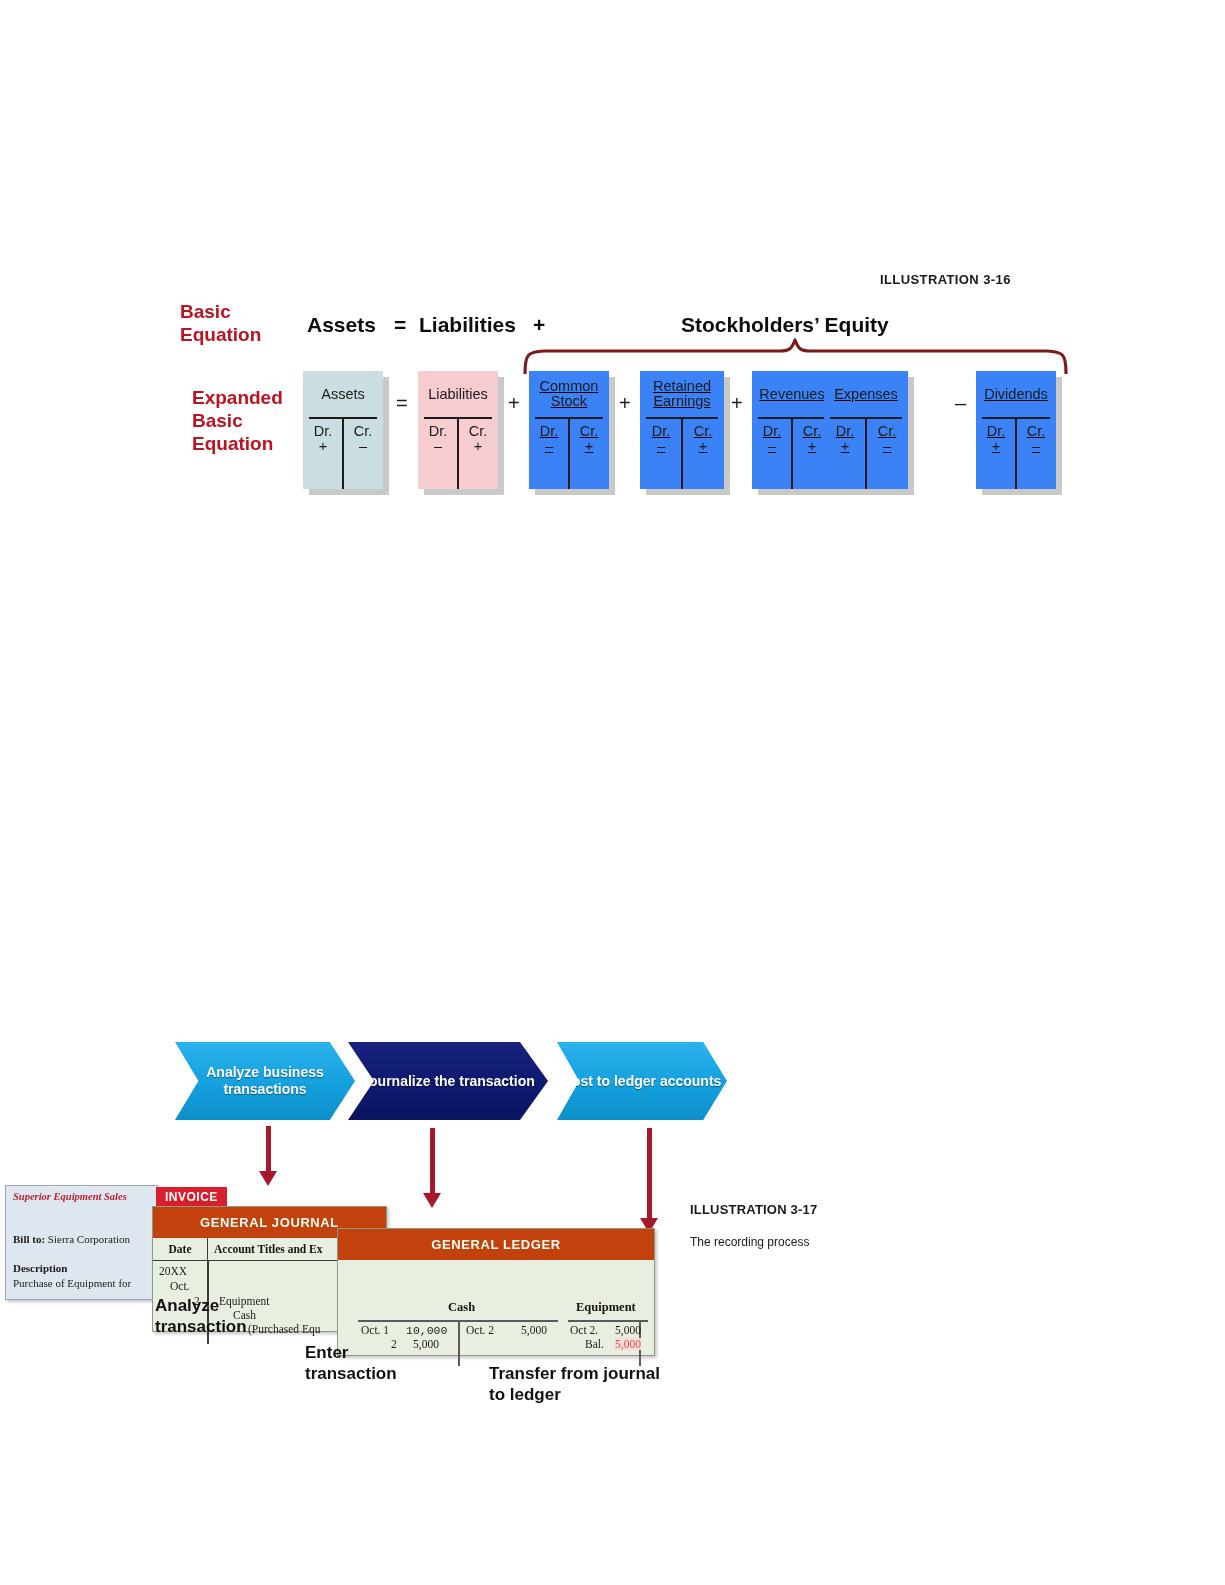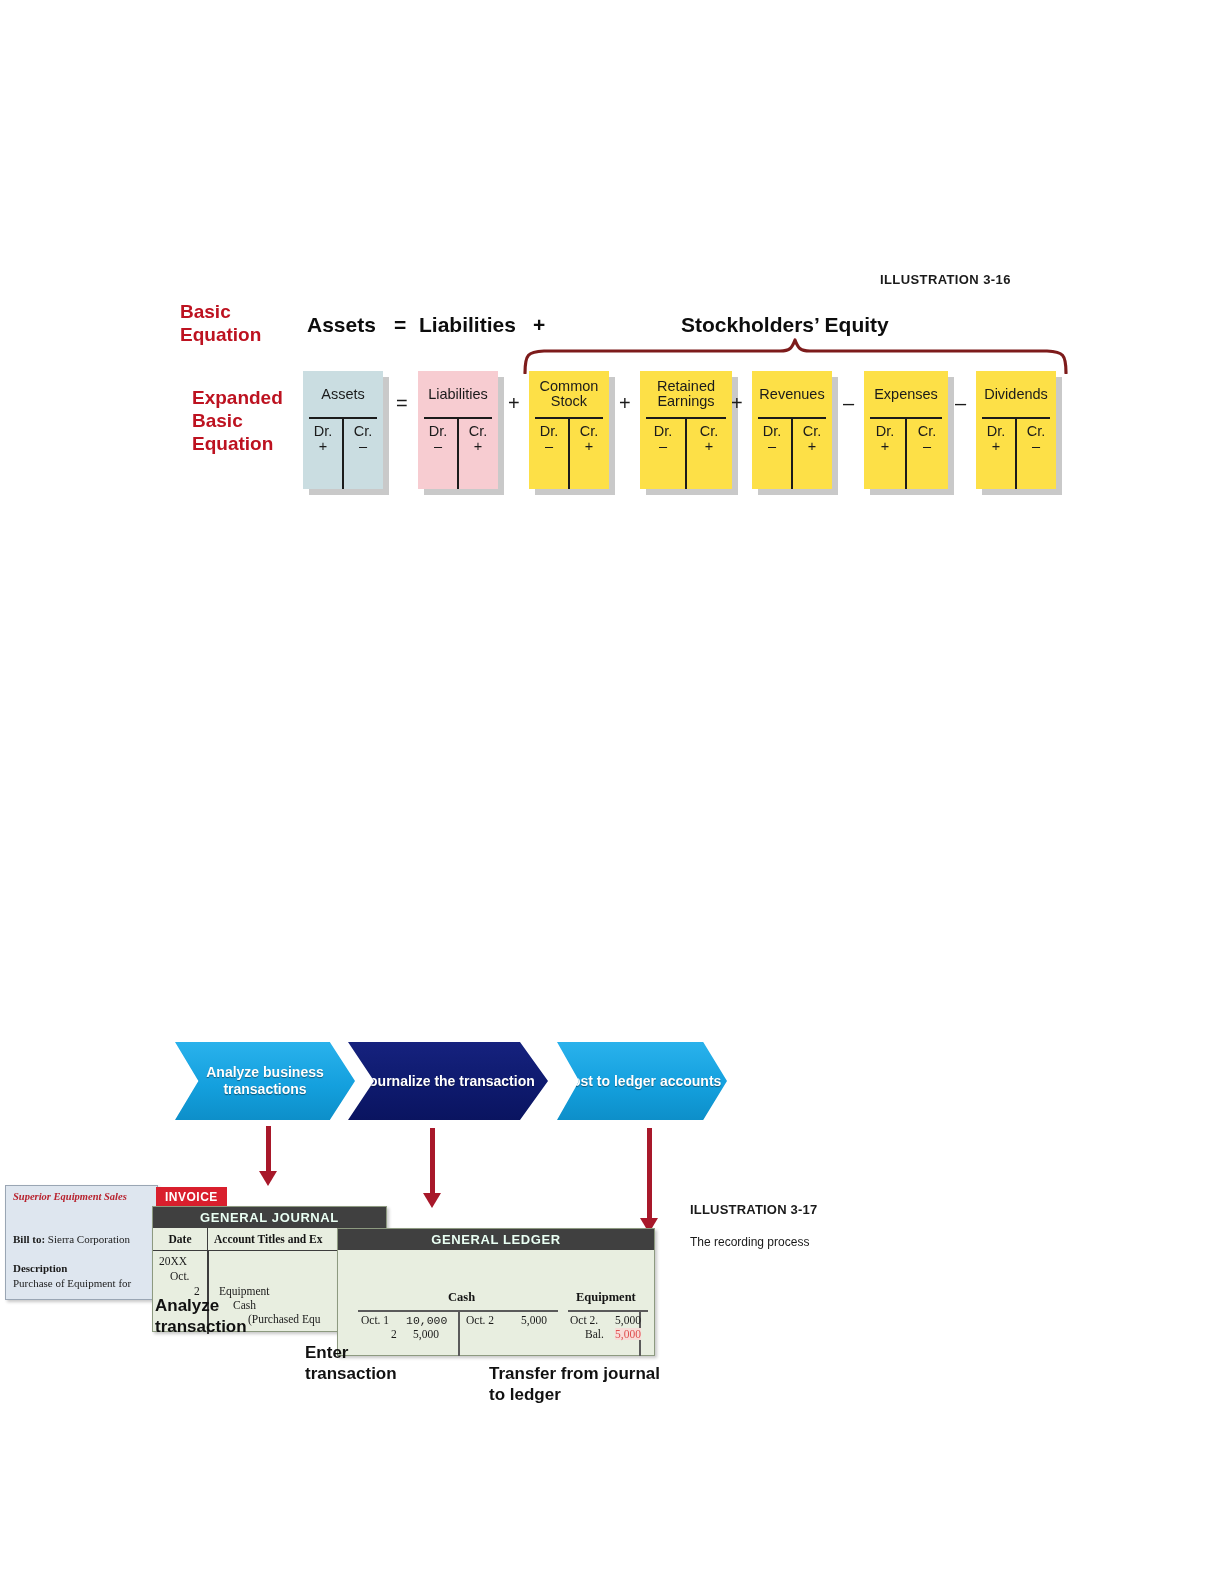--- a/index.html
+++ b/index.html
@@ -21,37 +21,37 @@
   .tbox .rule{height:2px;background:#1b1b1b;margin:0 6px;}
   .tbox .drcr{flex:1;display:flex;position:relative;}
   .tbox .drcr:after{content:"";position:absolute;left:50%;top:0;bottom:0;width:2px;background:#1b1b1b;transform:translateX(-1px);}
   .tbox .half{flex:1;display:flex;flex-direction:column;align-items:center;padding-top:4px;}
   .tbox .half .d{font-size:14.5px;color:#1b1b1b;line-height:16px;}
   .tbox .half .s{font-size:14.5px;color:#1b1b1b;line-height:15px;}
   .op{position:absolute;top:392px;font-size:20px;font-weight:normal;color:#1b1b1b;font-family:"Liberation Sans",sans-serif;}
 
   .blue-box .face{background:#cadde1;}
   .pink-box .face{background:#f7ccd1;}
-  .green-box .face{background:#fde047;}
+  .green-box .face{background:#3b82f6;text-decoration:underline;}
 
   
   #illus317{position:absolute;left:0;top:1020px;width:1225px;height:420px;}
   .chev{position:absolute;height:78px;display:flex;align-items:center;justify-content:center;
         color:#ffffff;font-weight:bold;font-size:14px;line-height:17px;text-align:center;
         font-family:"Liberation Sans",sans-serif;text-shadow:0 1px 1px rgba(0,0,0,.45);
         clip-path:polygon(0% 0%, 86% 0%, 100% 50%, 86% 100%, 0% 100%, 13% 50%);}
   .chev.light{background:linear-gradient(180deg,#2ab2ec 0%,#14a0de 55%,#0d8fc9 100%);}
   .chev.dark{background:linear-gradient(180deg,#16227e 0%,#0e1a6e 55%,#0a1460 100%);}
 
   .arrow{position:absolute;width:0;}
   .arrow .stem{position:absolute;left:0;top:0;width:5px;background:#a8182a;}
   .arrow .head{position:absolute;left:-7px;width:0;height:0;border-left:9.5px solid transparent;border-right:9.5px solid transparent;border-top:15px solid #a8182a;}
 
   .panel{position:absolute;box-sizing:border-box;box-shadow:2px 2px 3px rgba(0,0,0,.22);}
-  .panel-bar{height:21px;background:#404040;color:#e9fff3;font-weight:bold;font-size:13px;
+  .panel-bar{height:31px;background:#c2410c;color:#e9fff3;font-weight:bold;font-size:13px;
         display:flex;align-items:center;justify-content:center;letter-spacing:.6px;font-family:"Liberation Sans",sans-serif;}
 
   
   #invoice{left:5px;top:165px;width:153px;height:115px;background:#dee6ef;border:1px solid #9aa6b4;}
   #invoice .co{position:absolute;left:7px;top:5px;font-family:"Liberation Serif",serif;font-style:italic;font-weight:bold;font-size:10.5px;color:#b8232f;white-space:nowrap;}
   #invoice .badge{position:absolute;left:150px;top:1px;background:#d91f2d;color:#fff;font-weight:bold;font-size:12px;padding:3px 9px;letter-spacing:.5px;font-family:"Liberation Sans",sans-serif;white-space:nowrap;}
   #invoice .lbl{position:absolute;font-family:"Liberation Serif",serif;font-size:11px;color:#1b1b1b;white-space:nowrap;}
   #invoice .b{font-weight:bold;}
 
   
@@ -153,21 +153,21 @@
           </div>
         <div class="half">
             <span class="d">Cr.</span>
             <span class="s">+</span>
           </div>
       </div>
     </div>
   </div>
   <div class="op" style="left:619px;">+</div>
 
-  <div class="tbox green-box" style="left:640px;width:92px;padding-left:8px;">
+  <div class="tbox green-box" style="left:640px;width:84px;padding-left:8px;">
     <div class="shadow"></div>
     <div class="face">
       <div class="title">Retained
 Earnings</div>
       <div class="rule"></div>
       <div class="drcr">
         <div class="half">
             <span class="d">Dr.</span>
             <span class="s">–</span>
           </div>
@@ -192,21 +192,21 @@
           </div>
         <div class="half">
             <span class="d">Cr.</span>
             <span class="s">+</span>
           </div>
       </div>
     </div>
   </div>
   <div class="op" style="left:843px;">–</div>
 
-  <div class="tbox green-box" style="left:864px;width:84px;padding-left:28px;">
+  <div class="tbox green-box" style="left:824px;width:84px;padding-left:28px;">
     <div class="shadow"></div>
     <div class="face">
       <div class="title">Expenses</div>
       <div class="rule"></div>
       <div class="drcr">
         <div class="half">
             <span class="d">Dr.</span>
             <span class="s">+</span>
           </div>
         <div class="half">

